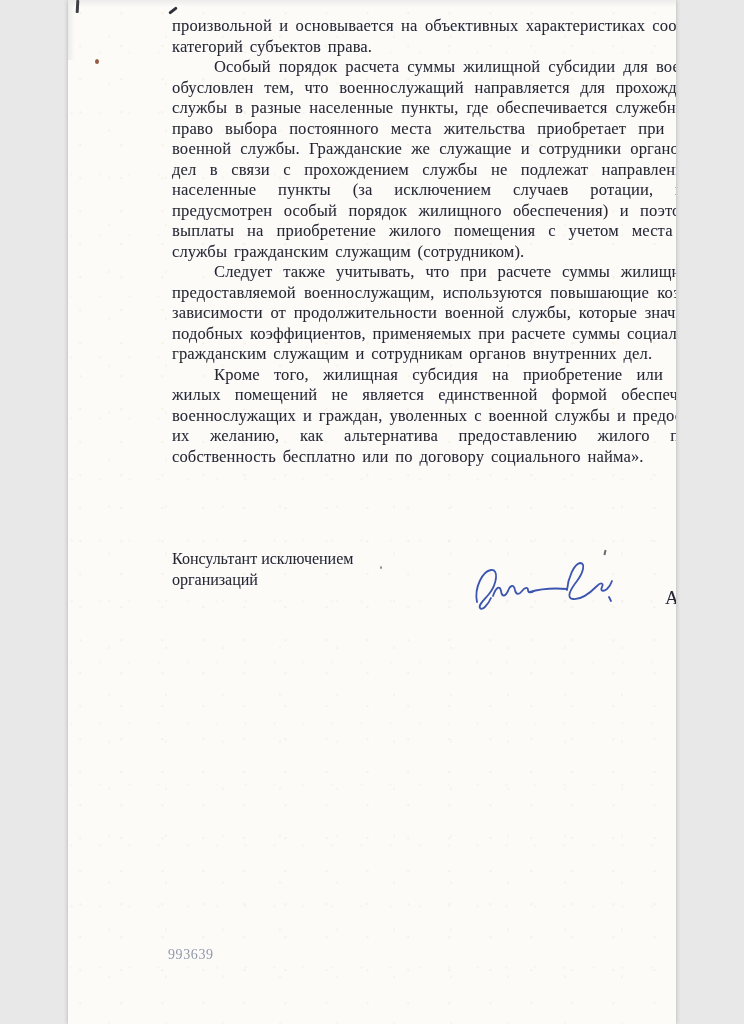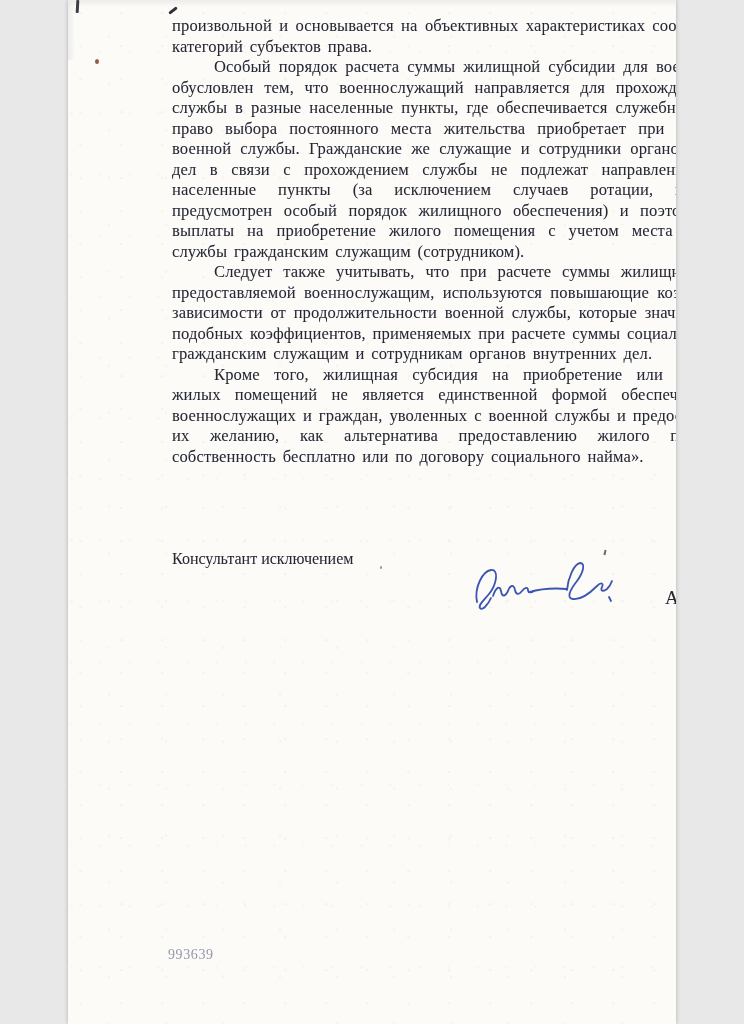--- a/index.html
+++ b/index.html
@@ -83,20 +83,21 @@
 
   <div class="text-block">
     <p class="cont">произвольной и основывается на объективных характеристиках соответствующих категорий субъектов права.</p>
     <p>Особый порядок расчета суммы жилищной субсидии для военнослужащих обусловлен тем, что военнослужащий направляется для прохождения военной службы в разные населенные пункты, где обеспечивается служебным жильем, а право выбора постоянного места жительства приобретает при увольнении с военной службы. Гражданские же служащие и сотрудники органов внутренних дел в связи с прохождением службы не подлежат направлению в другие населенные пункты (за исключением случаев ротации, при которой предусмотрен особый порядок жилищного обеспечения) и поэтому получают выплаты на приобретение жилого помещения с учетом места прохождения службы гражданским служащим (сотрудником).</p>
     <p>Следует также учитывать, что при расчете суммы жилищной субсидии, предоставляемой военнослужащим, используются повышающие коэффициенты в зависимости от продолжительности военной службы, которые значительно выше подобных коэффициентов, применяемых при расчете суммы социальной выплаты гражданским служащим и сотрудникам органов внутренних дел.</p>
     <p>Кроме того, жилищная субсидия на приобретение или строительство жилых помещений не является единственной формой обеспечения жильем военнослужащих и граждан, уволенных с военной службы и предоставляется, по их желанию, как альтернатива предоставлению жилого помещения в собственность бесплатно или по договору социального найма».</p>
   </div>
 
   <div class="sig-titles">
     <div>Консультант исключением</div>
+    <div>организаций</div>
   </div>
 
   <svg class="signature-svg" viewBox="0 0 170 80" fill="none" stroke="#3b55b0" stroke-width="1.8" stroke-linecap="round" stroke-linejoin="round">
     <path d="M14,57 c-3,-15 6,-31 14,-32 c8,-1 6,14 -2,24 c-5,6 -11,11 -9,14 c2,3 8,-3 11,-10"></path>
     <path d="M30,51 c3,-9 7,-11 8,-5 c1,6 4,6 7,0 c2,-6 6,-7 7,-1 c1,5 4,5 7,1 c3,-4 6,-4 6,-1 c0,3 3,3 6,1"></path>
     <path d="M66,47 c11,-3 27,-4 38,-3"></path>
     <path d="M104,45 c1,-12 7,-26 13,-27 c6,0 3,10 -3,18 c-7,9 -11,17 -4,18 c8,1 18,-7 24,-13 c4,-4 7,-3 5,1 c-2,4 1,5 5,2 c2,-2 4,-5 5,-8"></path>
     <path d="M146,52 l2,4"></path>
   </svg>
 

